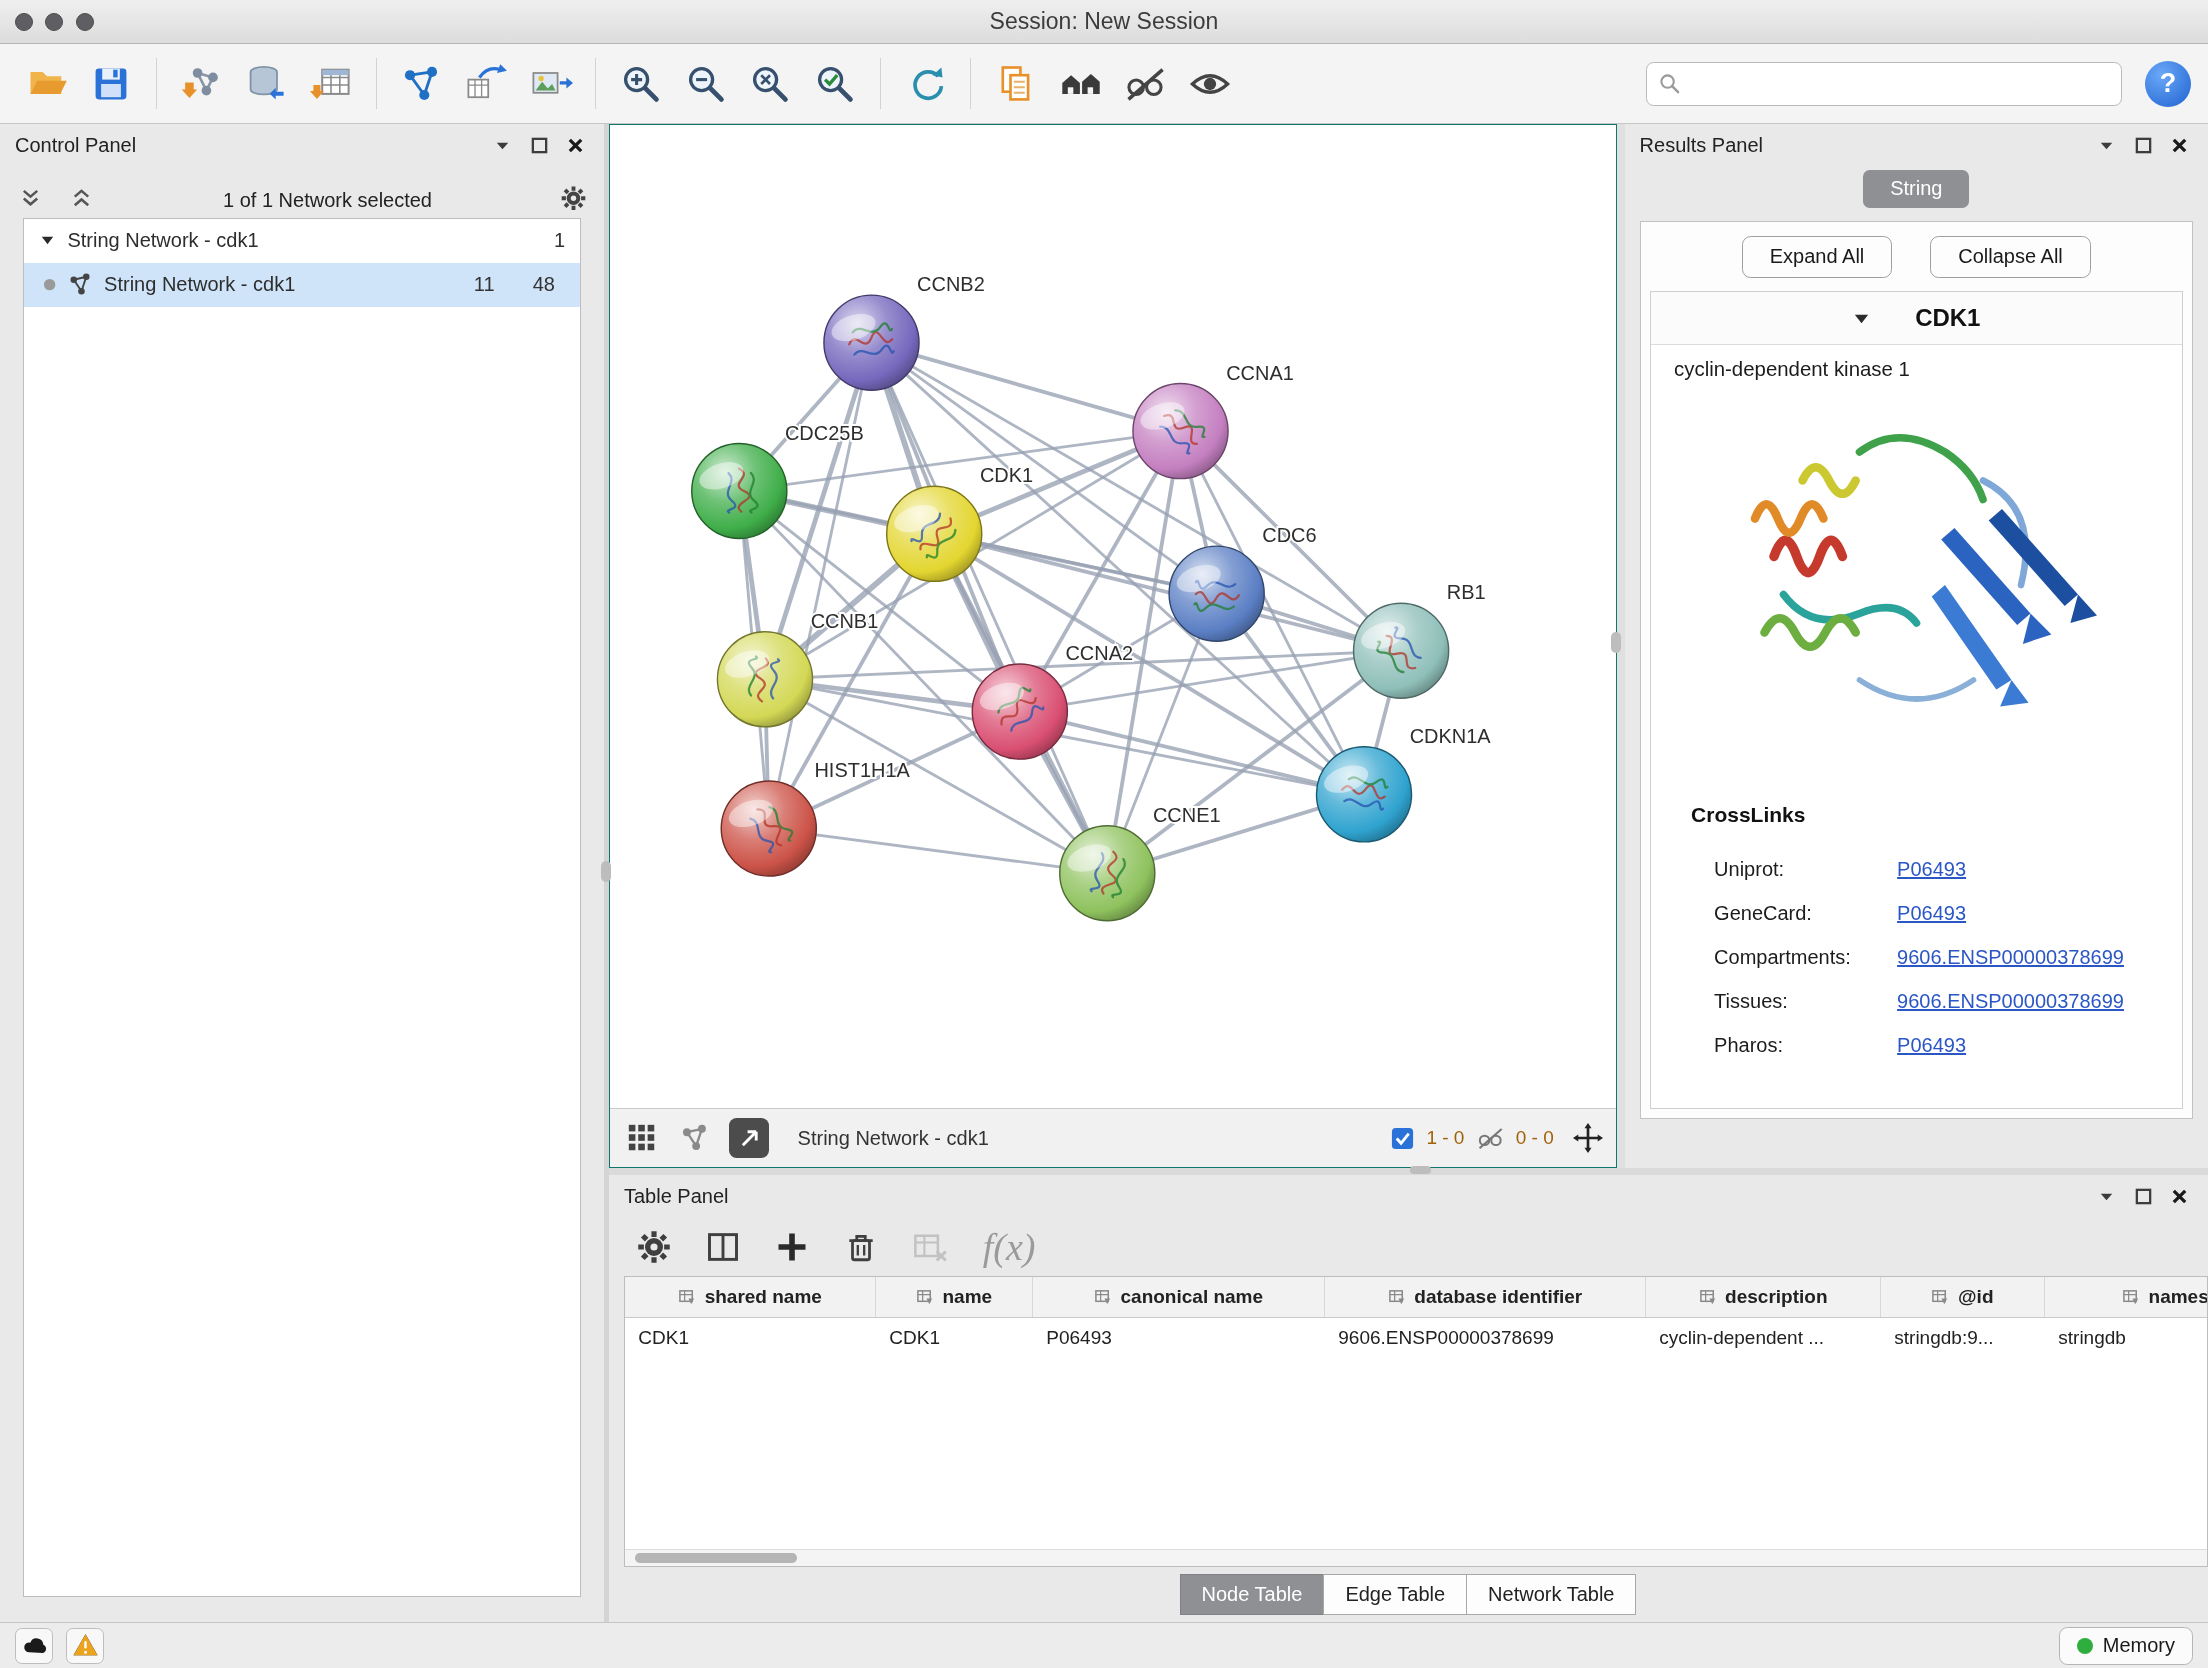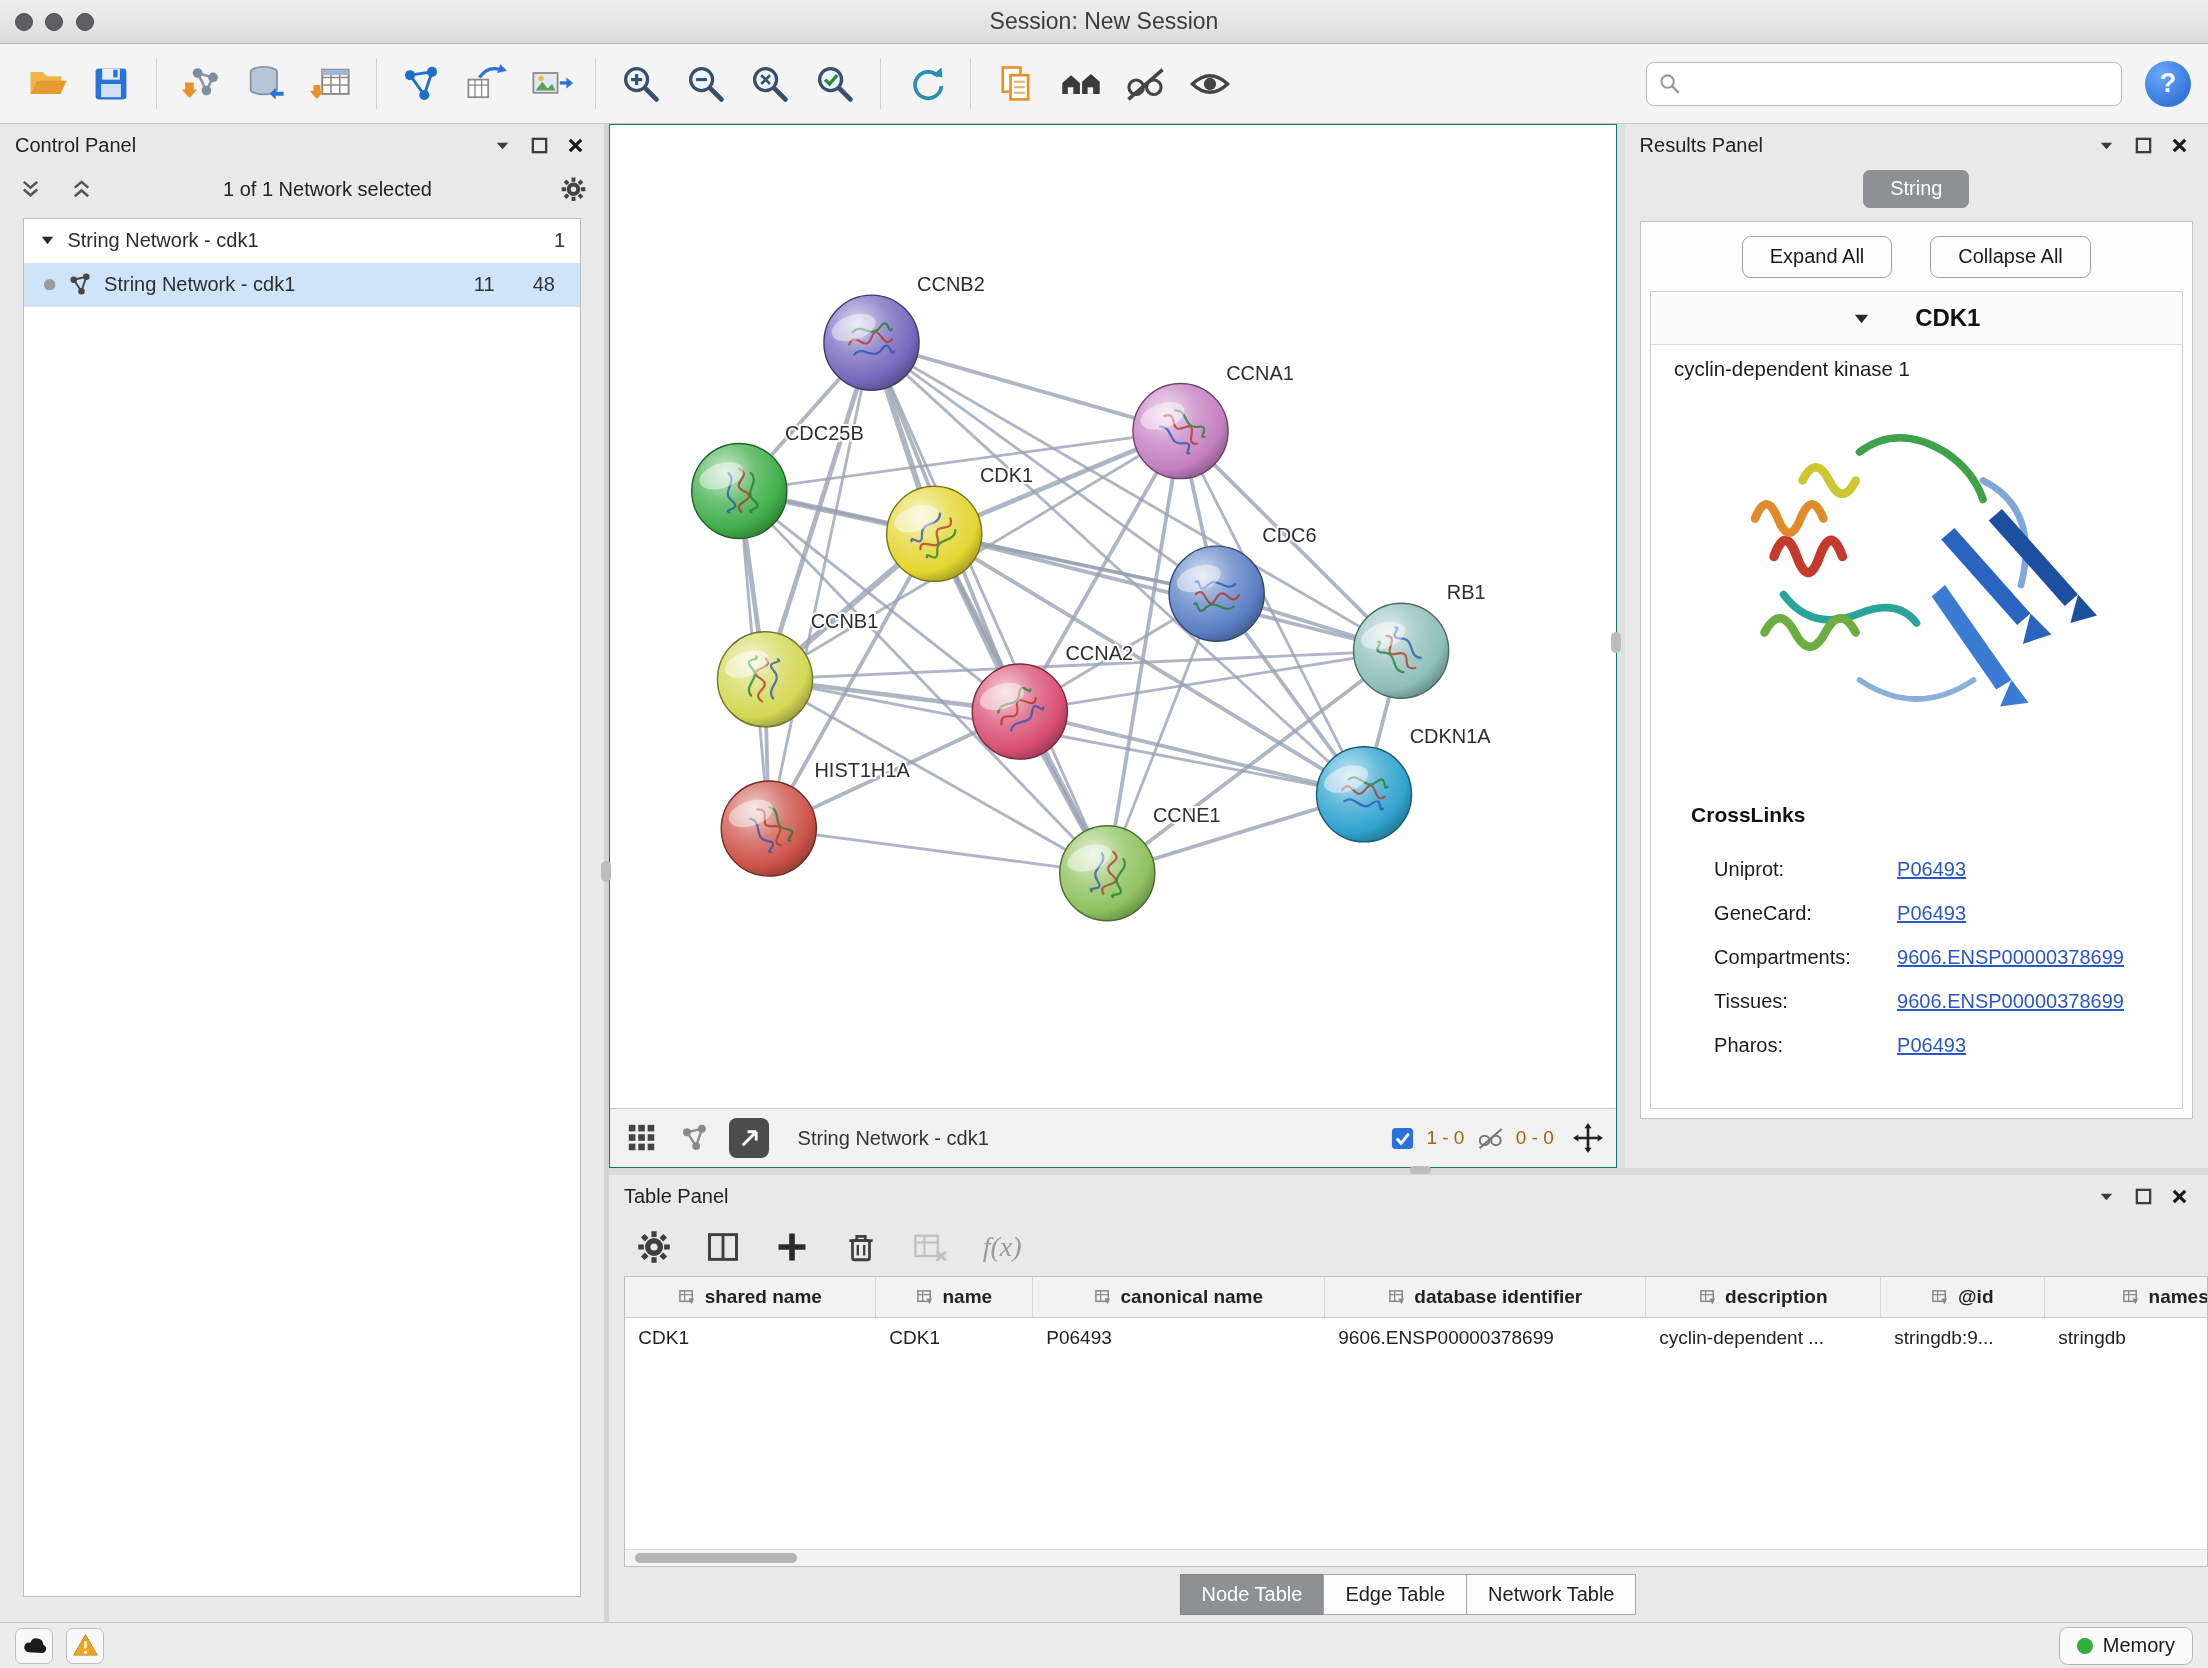--- a/index.html
+++ b/index.html
@@ -29,21 +29,21 @@
   .control-panel { width:609px; flex:none; background:#e9e9e9; border-right:5.7px solid #d4d4d4; display:flex; flex-direction:column; }
   .panel-head { height:42px; display:flex; align-items:center; padding:0 15px; gap:9.5px; flex:none; }
   .panel-head .ptitle { font-size:20px; color:#222; }
   .panel-head .spacer { flex:1; }
   .phead-ic { width:27px; height:27px; display:flex; align-items:center; justify-content:center; }
   .cp-tabs { display:flex; justify-content:center; padding:5.7px 0 9.5px; flex:none; }
   .seg-tab { font-size:20px; padding:6.7px 23px; border:1px solid #9e9e9e; background:linear-gradient(#fdfdfd,#ebebeb); margin-left:-1px; color:#222; }
   .seg-tab:first-child { border-radius:5.7px 0 0 5.7px; margin-left:0; }
   .seg-tab:last-child { border-radius:0 5.7px 5.7px 0; }
   .seg-tab.sel { background:linear-gradient(#c6c6c6,#adadad); }
-  .cp-sub { height:46px; display:flex; align-items:center; padding:0 17px; gap:24px; flex:none; }
+  .cp-sub { height:46px; display:flex; align-items:flex-end; padding:0 17px; gap:24px; flex:none; }
   .cp-sub .txt { flex:1; text-align:center; font-size:20px; color:#222; }
   .listbox { margin:5.7px 23px 25px; background:#fff; border:1px solid #bdbdbd; flex:1; overflow:hidden; }
   .tree-row { height:44px; display:flex; align-items:center; font-size:20px; padding:0 15px; gap:11.4px; }
   .tree-row .lbl { flex:1; white-space:nowrap; overflow:hidden; }
   .tree-row .num { width:49px; text-align:right; color:#333; }
   .tree-row.selected { background:#cfe4f8; }
   .tree-row.child { padding-left:19px; }
 
   
   .right-col { flex:1; display:flex; flex-direction:column; min-width:0; }
@@ -76,21 +76,21 @@
   .protein-wrap { display:flex; justify-content:center; padding:7.6px 0 3.8px; }
   .crosslinks-title { font-size:21px; font-weight:bold; padding:25px 0 9.5px 40px; color:#111; }
   .cl-row { display:flex; align-items:flex-end; padding-left:63px; height:44px; font-size:20px; }
   .cl-row .cl-label { width:183px; color:#1c1c1c; }
   .cl-row a { color:#2a56c6; text-decoration:underline; white-space:nowrap; }
 
   
   .table-panel { flex:1; background:#e9e9e9; border-top:7.6px solid #dadada; display:flex; flex-direction:column; min-height:0; }
   .tp-toolbar { height:59px; flex:none; display:flex; align-items:center; padding:0 23px; gap:25px; }
   .tp-ic { width:44px; height:44px; display:flex; align-items:center; justify-content:center; }
-  .fx-label { font-size:28px; font-style:italic; color:#9a9a9a; font-family:"Liberation Serif","DejaVu Serif",serif; margin-left:5.7px; }
+  .fx-label { font-size:38px; font-style:italic; color:#9a9a9a; font-family:"Liberation Serif","DejaVu Serif",serif; margin-left:5.7px; }
   .tbl-wrap { flex:1; margin:0 0 0 15px; background:#fff; border:1px solid #bdbdbd; overflow:hidden; display:flex; flex-direction:column; min-height:0; }
   .thead { display:flex; background:#f2f2f2; border-bottom:1px solid #c9c9c9; flex:none; }
   .th { display:flex; align-items:center; justify-content:center; gap:7.6px; height:40px; font-size:19px; font-weight:bold; color:#222; border-right:1px solid #d8d8d8; flex:none; overflow:hidden; white-space:nowrap; }
   .trow { display:flex; flex:none; }
   .td { height:40px; display:flex; align-items:center; font-size:19px; color:#222; padding-left:13.3px; flex:none; overflow:hidden; white-space:nowrap; }
   .tbl-body-space { flex:1; }
   .hscroll { height:17px; flex:none; background:#f4f4f4; border-top:1px solid #ddd; display:flex; align-items:center; }
   .hthumb { width:162px; height:9.5px; border-radius:4.8px; background:#b5b5b5; margin-left:9.5px; }
   .tp-tabs { height:55px; flex:none; display:flex; align-items:center; justify-content:center; }
   .tp-tab { font-size:20px; padding:7.6px 21px; border:1px solid #a8a8a8; background:#fdfdfd; margin-left:-1px; color:#222; }

